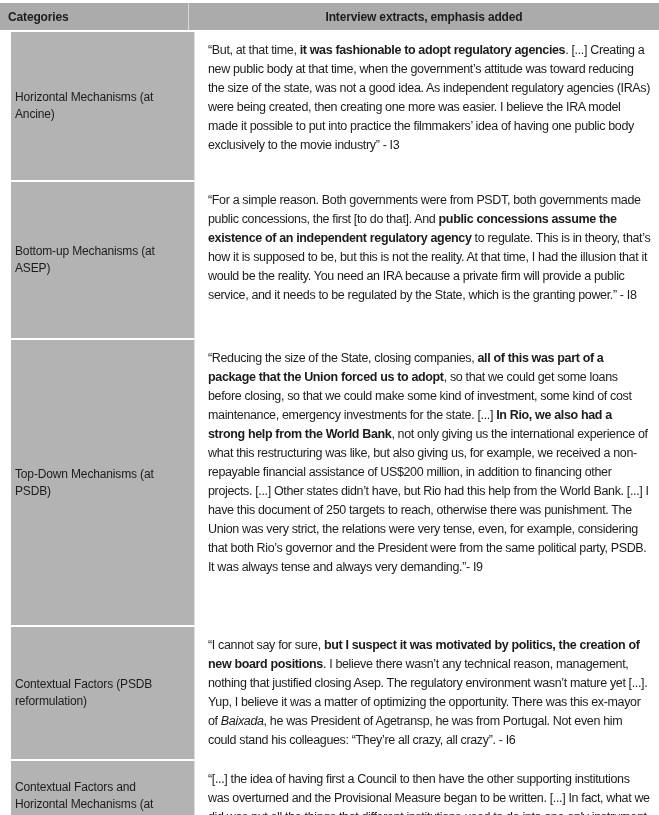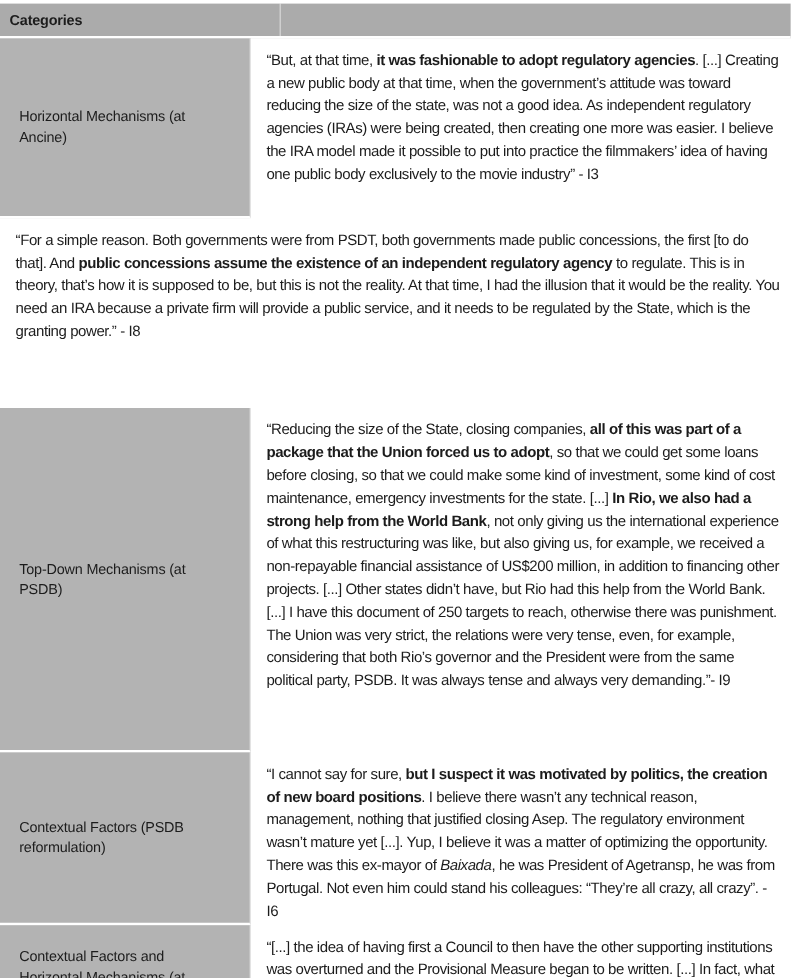--- a/index.html
+++ b/index.html
@@ -26,39 +26,40 @@
     background: var(--header-bg);
     border-bottom: 2px solid var(--divider);
   }
   .hcell {
     font-weight: 700;
     font-size: 12px;
     letter-spacing: -0.15px;
     padding: 7px 8px 6px 8px;
   }
   .hcell.cat {
-    width: 234px;
+    width: 189px;
     border-right: 1px solid rgba(255,255,255,0.55);
   }
   .hcell.ext {
     flex: 1;
     text-align: center;
   }
   .row { display: flex; }
   .cell.cat {
-    width: 209px;
+    width: 184px;
     background: var(--category-bg);
     display: flex;
     align-items: center;
-    padding: 6px 16px 6px 16px;
+    padding: 6px 16px 6px 4px;
     border-bottom: 2px solid var(--divider);
     border-right: 1px solid rgba(255,255,255,0.55);
     font-size: 12px;
     line-height: 17px;
     letter-spacing: -0.15px;
+    margin-left: 11px;
   }
   #rows .row:last-child .cell.cat { border-bottom: none; }
   .cell.ext {
     flex: 1;
     background: #ffffff;
     padding: 9px 8px 2px 13px;
     font-size: 12.5px;
     line-height: 19px;
     letter-spacing: -0.35px;
   }
@@ -71,32 +72,36 @@
   #rows .row:nth-child(3) { min-height: 287px; }
   #rows .row:nth-child(4) { min-height: 134px; }
   #rows .row:nth-child(5) { min-height: 57px; }
 </style>
 </head>
 <body>
 
 <div class="table">
   <div class="hrow">
     <div class="hcell cat">Categories</div>
+    <div class="hcell ext">Interview extracts, emphasis added</div>
   </div>
   <div id="rows">
   <div class="row">
     <div class="cell cat">
       <span>Horizontal Mechanisms (at Ancine)</span>
     </div>
     <div class="cell ext">
       <p class="extract"><span>“But, at that time, </span><span class="b">it was fashionable to adopt regulatory agencies</span><span>. [...] Creating a new public body at that time, when the government’s attitude was toward reducing the size of the state, was not a good idea. As independent regulatory agencies (IRAs) were being created, then creating one more was easier. I believe the IRA model made it possible to put into practice the filmmakers’ idea of having one public body exclusively to the movie industry” - I3</span></p>
     </div>
   </div>
 
   <div class="row">
+    <div class="cell cat">
+      <span>Bottom-up Mechanisms (at ASEP)</span>
+    </div>
     <div class="cell ext">
       <p class="extract"><span>“For a simple reason. Both governments were from PSDT, both governments made public concessions, the first [to do that]. And </span><span class="b">public concessions assume the existence of an independent regulatory agency</span><span> to regulate. This is in theory, that’s how it is supposed to be, but this is not the reality. At that time, I had the illusion that it would be the reality. You need an IRA because a private firm will provide a public service, and it needs to be regulated by the State, which is the granting power.” - I8</span></p>
     </div>
   </div>
 
   <div class="row">
     <div class="cell cat">
       <span>Top-Down Mechanisms (at PSDB)</span>
     </div>
     <div class="cell ext">

